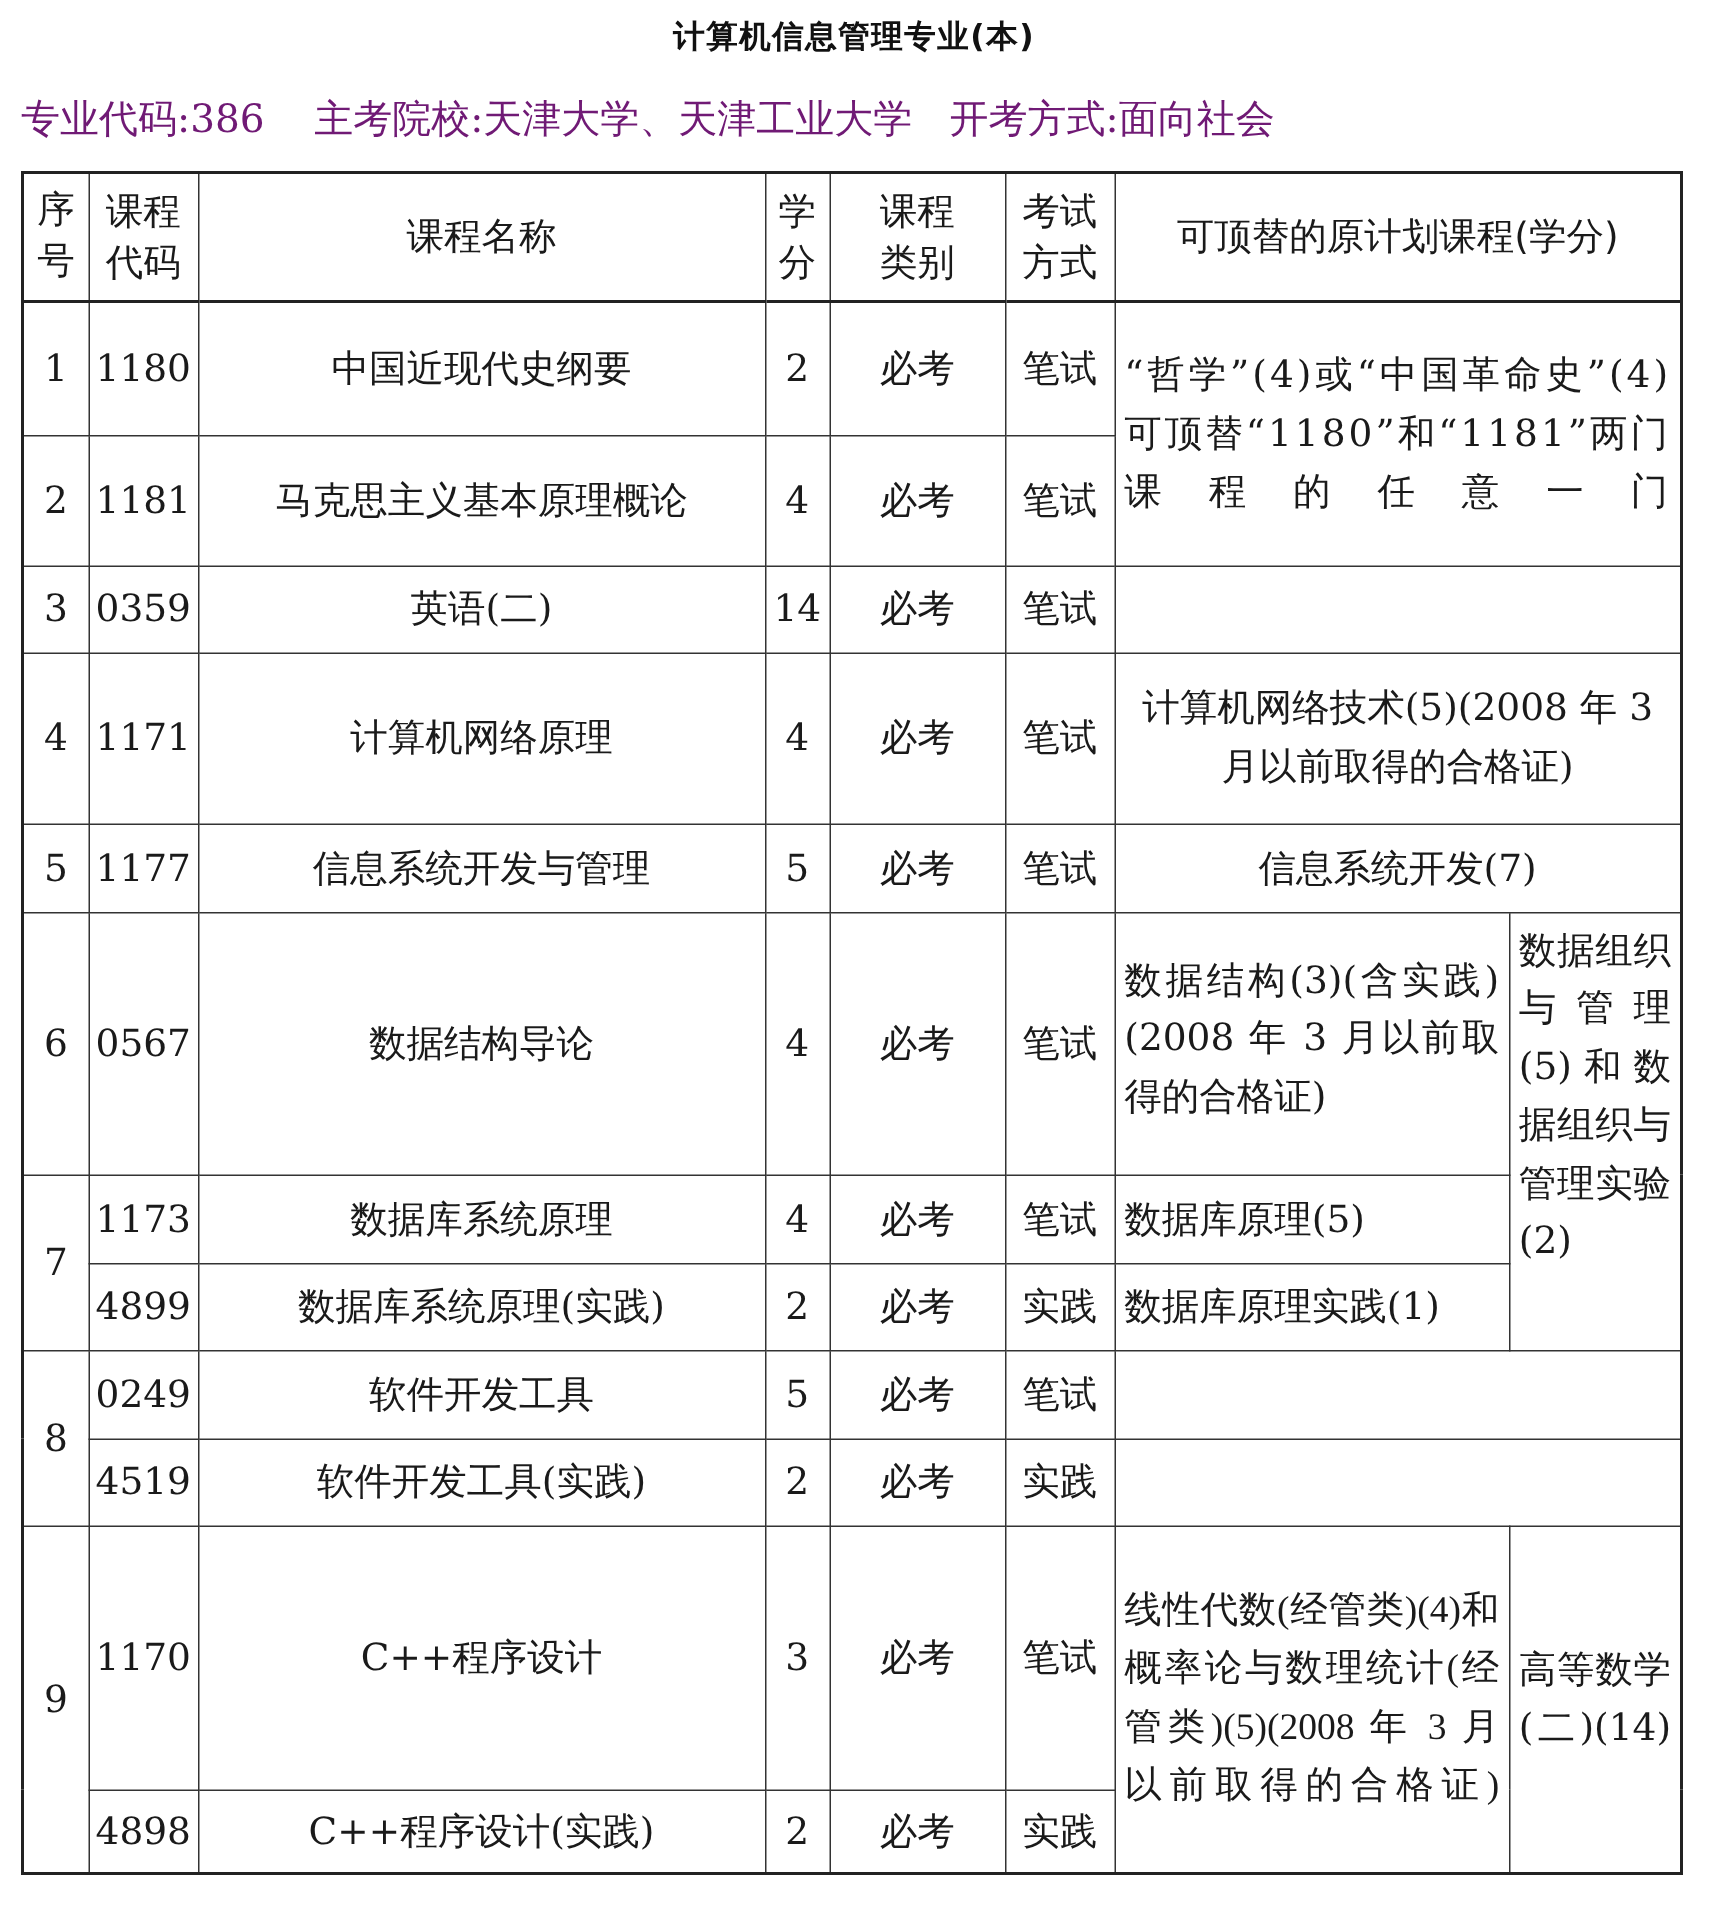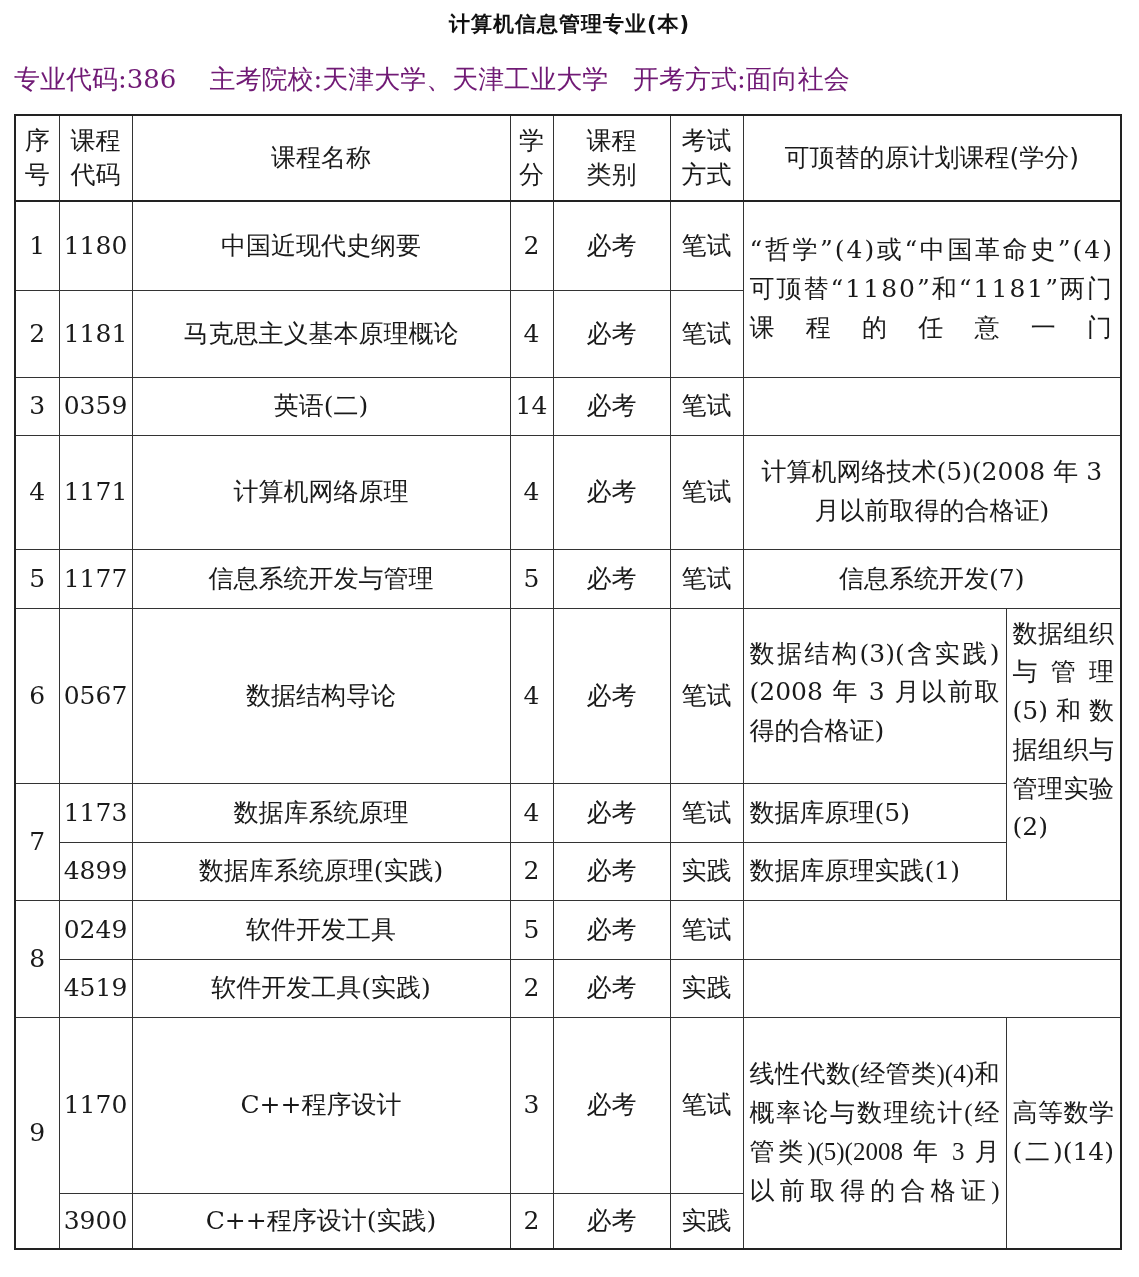--- a/index.html
+++ b/index.html
@@ -192,20 +192,20 @@
     <td>笔试</td>
     <td rowspan="2" class="l">
           <div class="cj" style="line-height:1.55;font-family:Liberation Serif, serif;">线性代数(经管类)(4)和概率论与数理统计(经管类)(5)(2008 年 3 月以前取得的合格证)</div>
         </td>
     <td rowspan="2" class="l">
           <div class="cj" style="line-height:1.55;">高等数学(二)(14)</div>
         </td>
   </tr>
 
   <tr style="height:56px">
-    <td>3900</td>
+    <td>4898</td>
     <td>C++程序设计(实践)</td>
     <td>2</td>
     <td>必考</td>
     <td>实践</td>
   </tr>
 </tbody>
   </table>
 
 </body></html>

